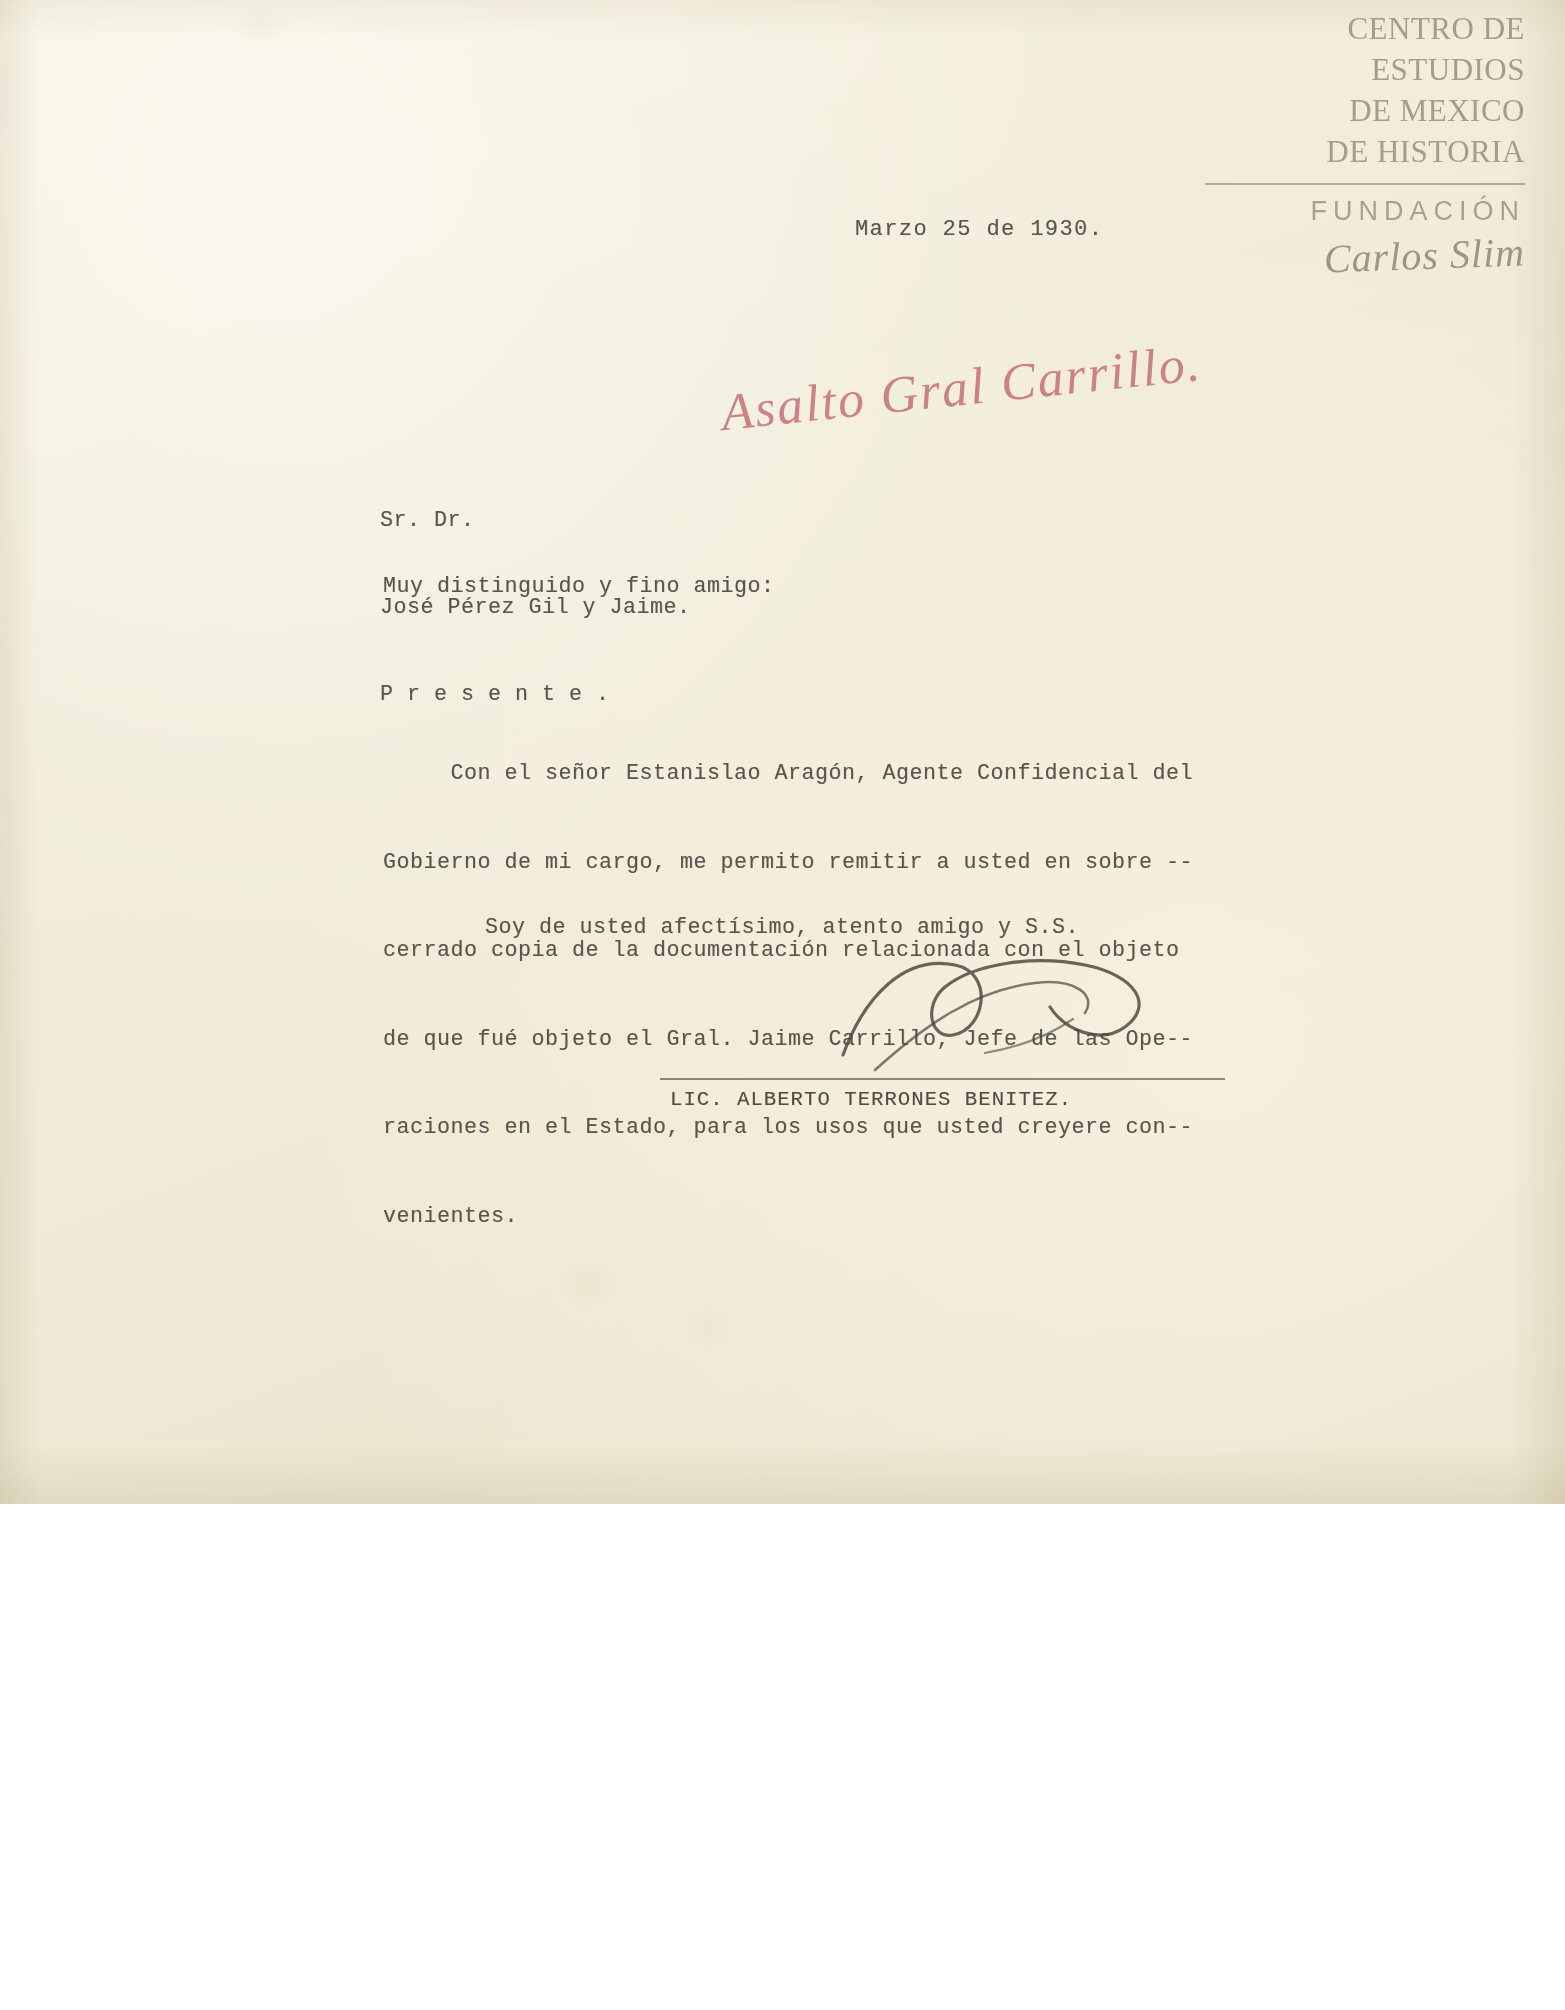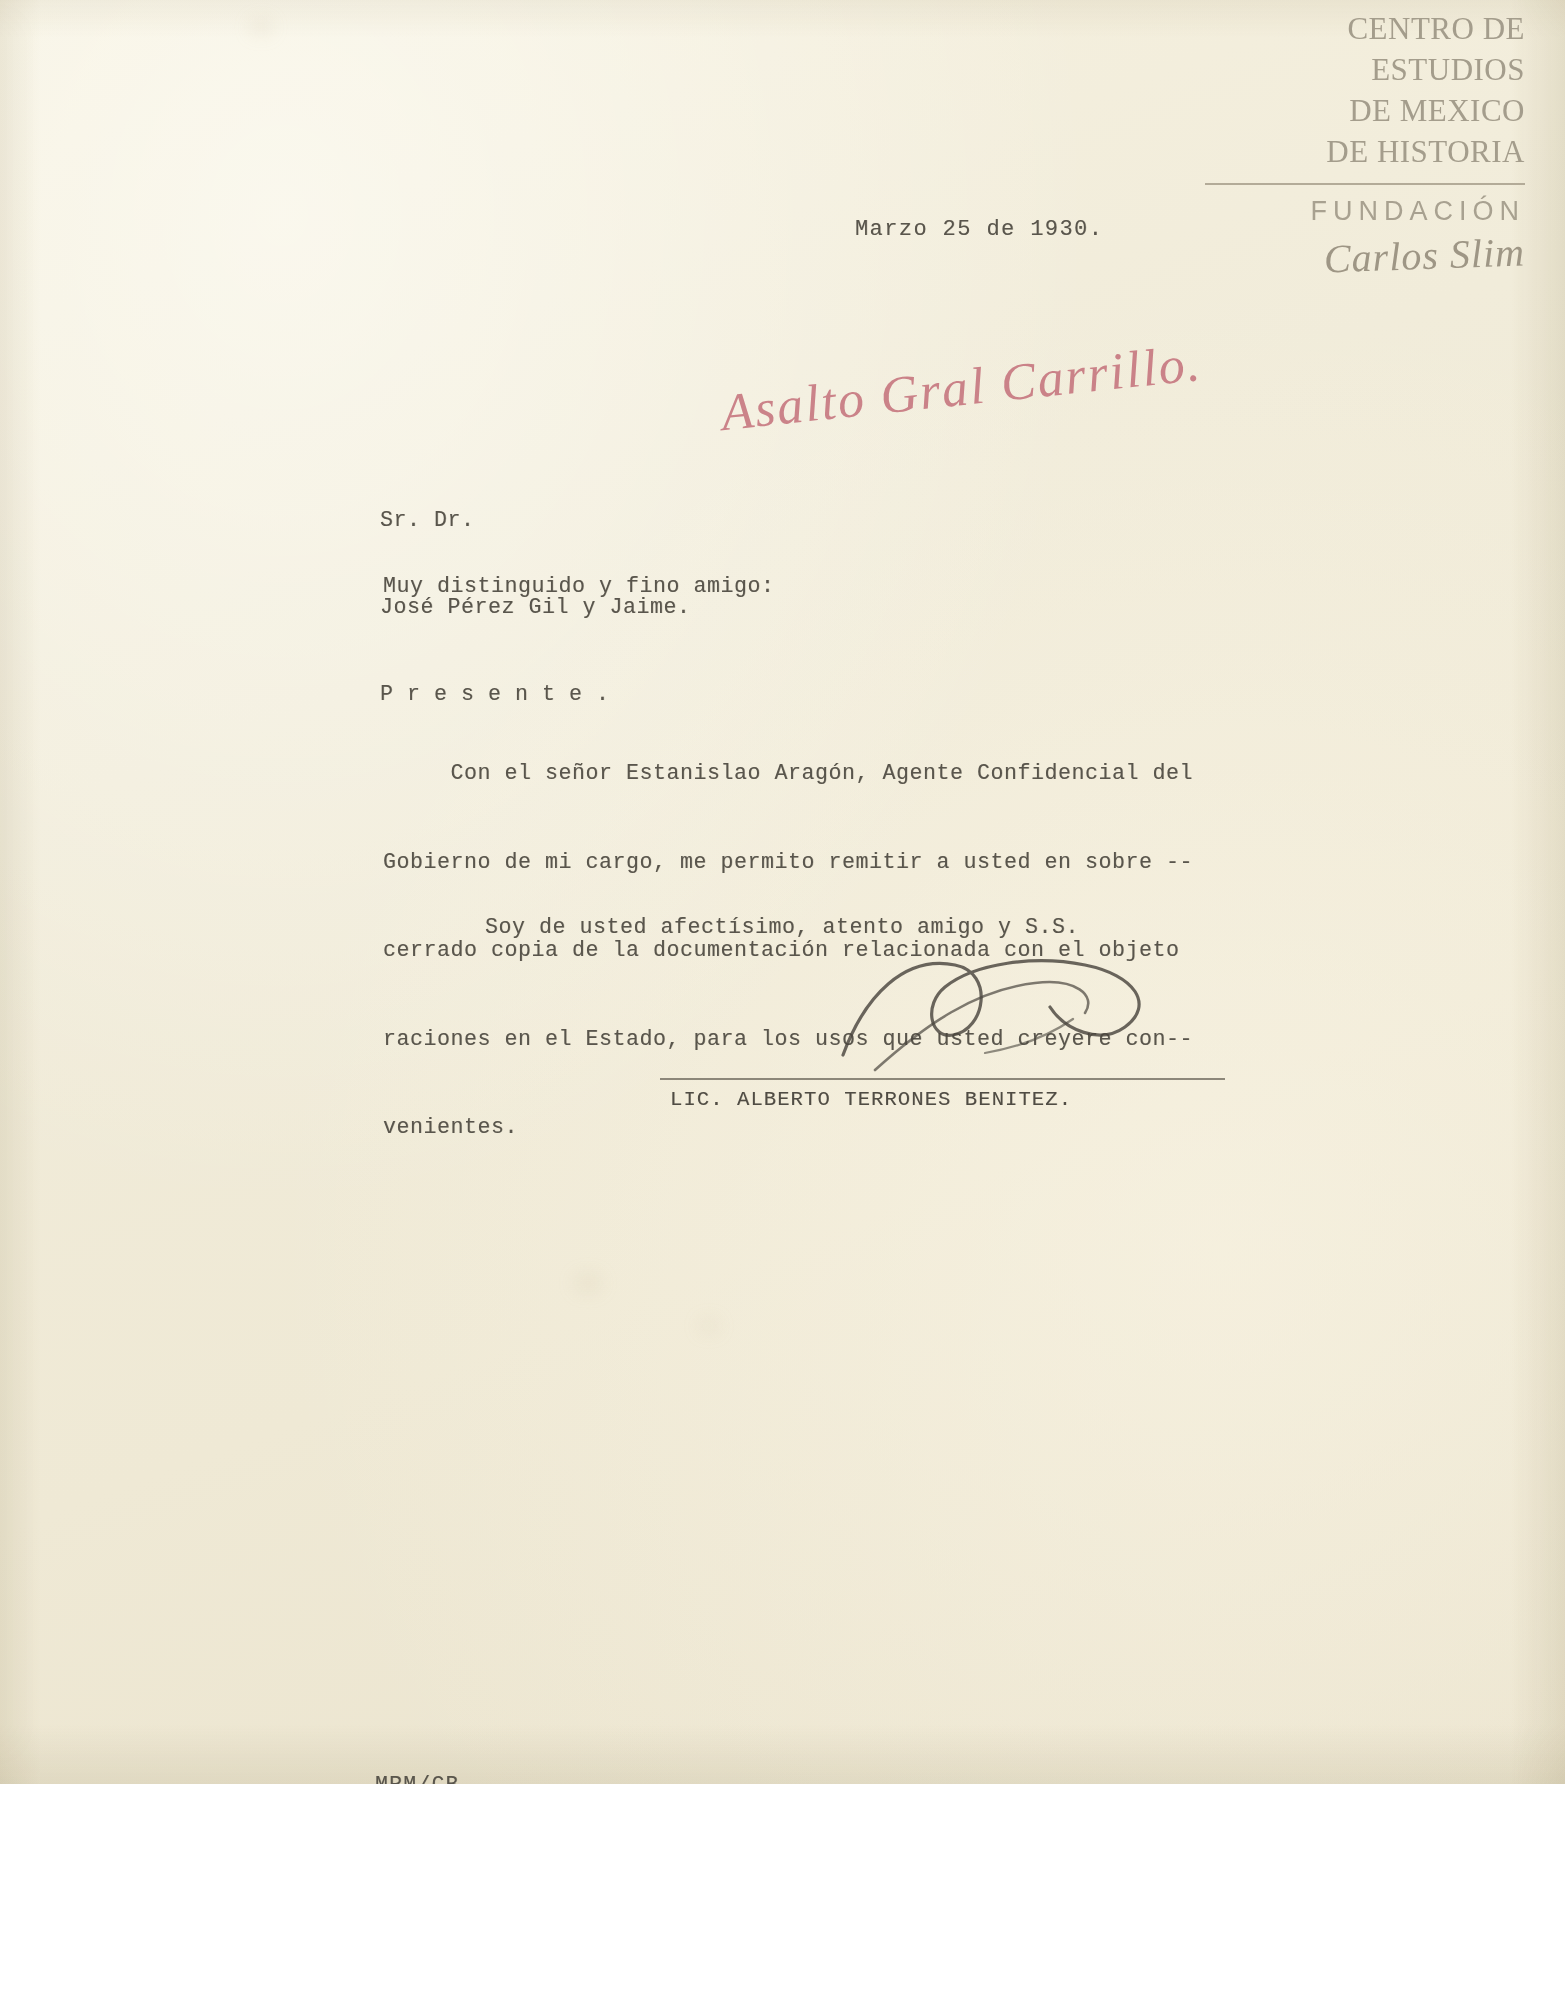--- a/index.html
+++ b/index.html
@@ -6,21 +6,21 @@
     margin: 0;
     padding: 0;
     background: #ffffff;
   }
   body {
     font-family: "Liberation Sans", sans-serif;
   }
   .page {
     position: relative;
     width: 1565px;
-    height: 1784px;
+    height: 1504px;
     overflow: hidden;
     background: #f2eddc;
     background-image:
       radial-gradient(ellipse at 18% 12%, rgba(255,255,250,0.55) 0%, rgba(255,255,250,0) 45%),
       radial-gradient(ellipse at 78% 70%, rgba(252,247,232,0.5) 0%, rgba(252,247,232,0) 55%),
       linear-gradient(160deg, #f6f1e0 0%, #f1ecda 35%, #efe9d5 65%, #eae3cd 100%);
   }
   
   .grain {
     position: absolute;
@@ -164,20 +164,21 @@
     <div>José Pérez Gil y Jaime.</div>
     <div>P r e s e n t e .</div>
   </div>
 
   <div class="tw greet">Muy distinguido y fino amigo:</div>
 
   <div class="tw body">
     <div>     Con el señor Estanislao Aragón, Agente Confidencial del</div>
     <div>Gobierno de mi cargo, me permito remitir a usted en sobre --</div>
     <div>cerrado copia de la documentación relacionada con el objeto</div>
+    <div>de que fué objeto el Gral. Jaime Carrillo, Jefe de las Ope--</div>
     <div>raciones en el Estado, para los usos que usted creyere con--</div>
     <div>venientes.</div>
   </div>
 
   <div class="tw closing">Soy de usted afectísimo, atento amigo y S.S.</div>
 
   <div class="signature">
     <svg width="340" height="150" viewBox="0 0 340 150" fill="none">
       <path d="M8 120 C 30 60, 70 20, 120 30 C 160 38, 150 95, 118 100 C 95 104, 88 70, 110 52 C 140 28, 200 20, 250 30 C 300 40, 320 70, 290 92 C 265 110, 230 95, 215 72" stroke="#4a463e" stroke-width="3.2" stroke-linecap="round" fill="none" opacity="0.82"></path>
       <path d="M40 135 C 90 90, 140 55, 200 48 C 240 43, 262 60, 250 78" stroke="#4a463e" stroke-width="2.6" stroke-linecap="round" fill="none" opacity="0.7"></path>

